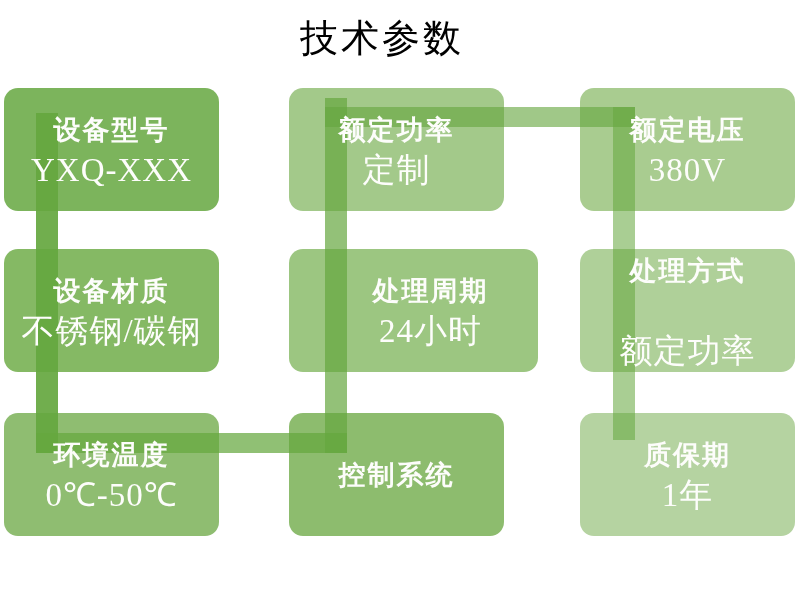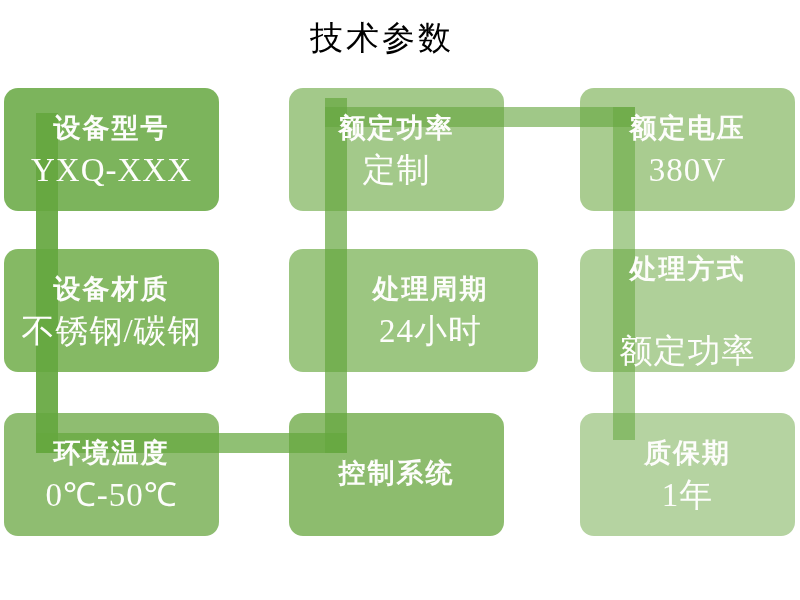--- a/index.html
+++ b/index.html
@@ -2,33 +2,33 @@
 <html><head>
 <meta charset="utf-8">
 <style>
   html,body{margin:0;padding:0;background:#ffffff;}
   #slide{
     position:relative;width:800px;height:600px;background:#ffffff;
     overflow:hidden;font-family:"Liberation Sans",sans-serif;
   }
   #title{
     position:absolute;top:14px;left:0;width:764px;text-align:center;
-    font-size:33px;line-height:48px;color:#000;letter-spacing:3px;font-weight:400;
+    font-size:38px;line-height:48px;color:#000;letter-spacing:3px;font-weight:400;
   }
   .box{
     position:absolute;width:215px;height:123px;border-radius:14px;
     display:flex;flex-direction:column;align-items:center;justify-content:center;
   }
   .c0{left:4px}.c1{left:289px}.c2{left:580px}
   .r0{top:88px}.r1{top:249px}.r2{top:413px}
   .l1,.l2{
     position:relative;z-index:3;display:block;text-align:center;
     color:#fdfdfb;line-height:40px;white-space:nowrap;
   }
-  .l1{font-weight:bold;font-size:27px;font-family:Liberation Mono, monospace;letter-spacing:2px;text-align:right;}
+  .l1{font-weight:bold;font-size:27px;font-family:Liberation Sans, sans-serif;letter-spacing:2px;text-align:right;}
   .l2{font-weight:normal;font-size:33px;font-family:"Liberation Serif",serif;letter-spacing:1px;}
   .conn{position:absolute;}
   
   .v1{left:36px;top:113px;width:22px;height:340px;}
   .h1{left:36px;top:433px;width:311px;height:20px;}
   .v2{left:325px;top:98px;width:22px;height:355px;}
   .h2{left:325px;top:107px;width:310px;height:20px;}
   .v3{left:613px;top:107px;width:22px;height:333px;}
 </style>
 </head>

